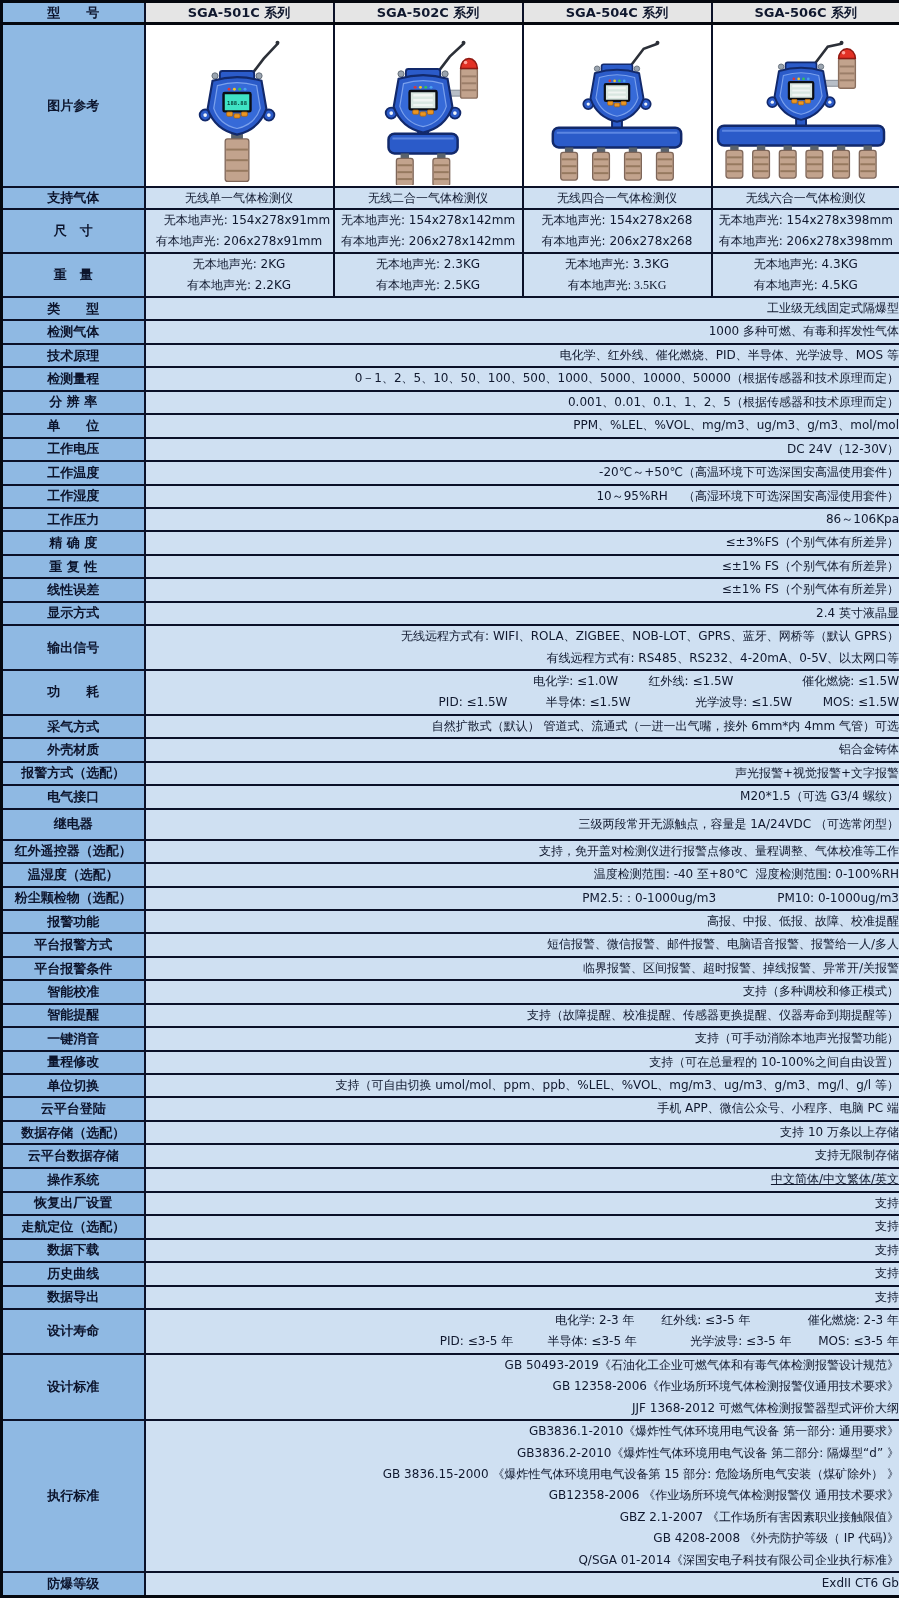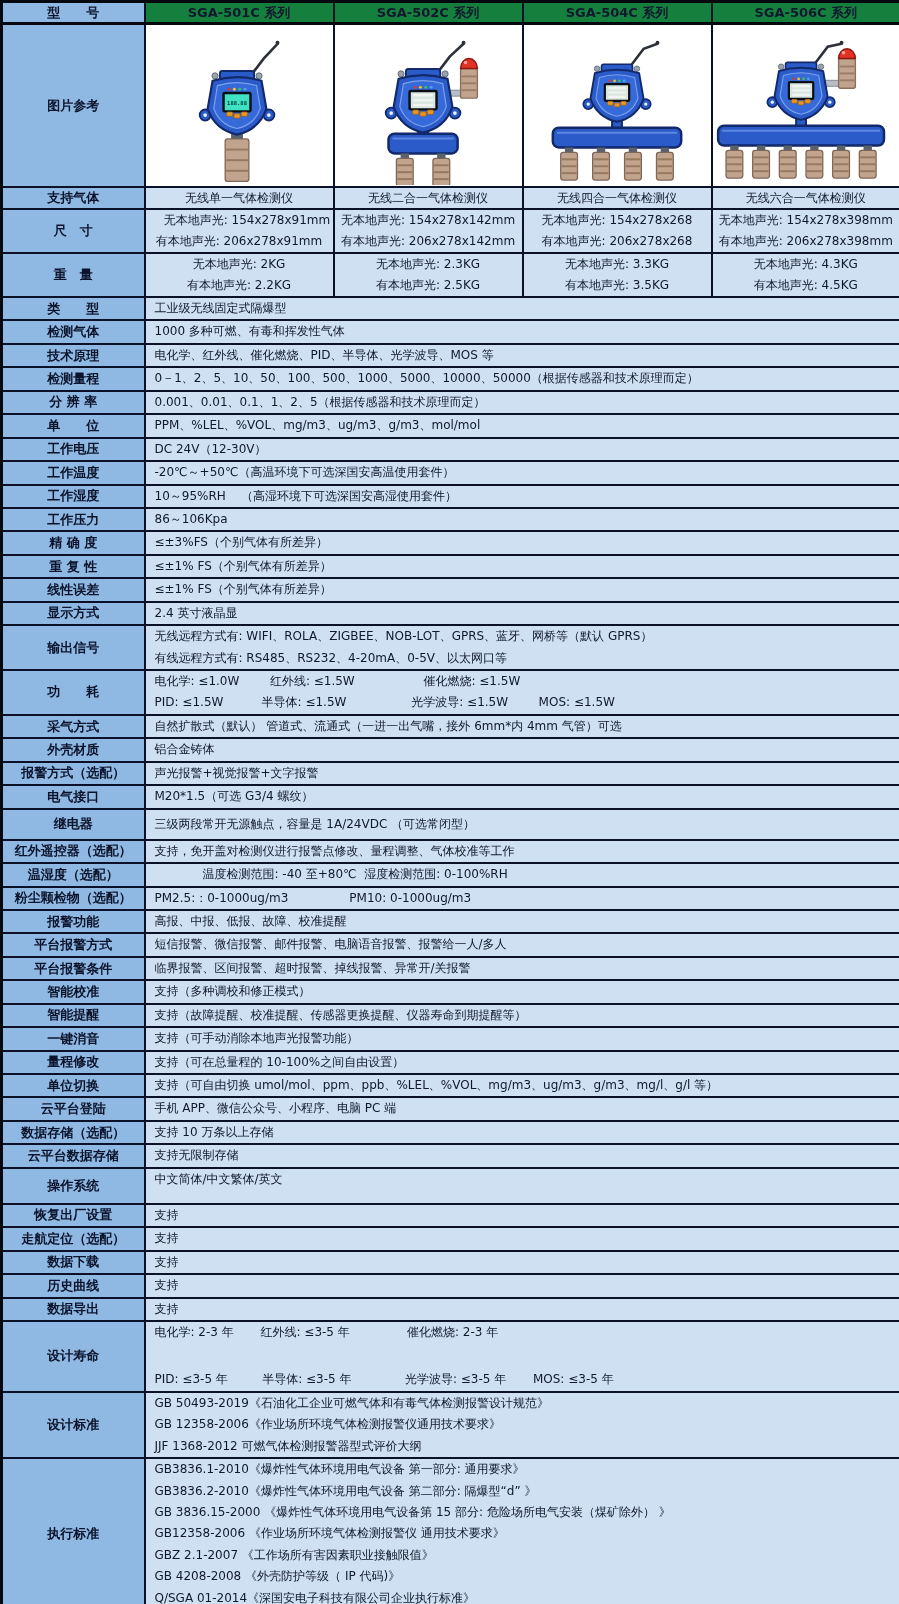--- a/index.html
+++ b/index.html
@@ -5,25 +5,25 @@
   html,body{margin:0;padding:0;background:#ffffff;}
   body{width:899px;font-family:"DejaVu Sans","Liberation Sans",sans-serif;}
   #sheet{width:899px;}
   table.spec{width:899px;border-collapse:collapse;table-layout:fixed;
     border:3px solid #05080f;color:#10182e;}
   td,th{border:2px solid #0b1128;padding:0;vertical-align:middle;overflow:hidden;}
   th.lbl,td.lbl{background:#8fb9e3;font-weight:bold;font-size:13px;text-align:center;
     color:#0c142c;white-space:pre;}
   td.val{background:#cfe0f2;font-size:12px;}
   td.valc{background:#cfe0f2;font-size:12px;text-align:center;}
-  th.model{background:#15803d;font-size:13px;font-weight:bold;text-align:center;
+  th.model{background:#e5e5e5;font-size:13px;font-weight:bold;text-align:center;
     height:19px;border-bottom:3px solid #05080f;}
   th.corner{border-bottom:3px solid #05080f;}
   td.img{background:#ffffff;height:161px;text-align:center;padding:0;}
-  .ln{white-space:pre;overflow:hidden;padding-left:9px;text-align:left;}
+  .ln{white-space:pre;overflow:hidden;padding-left:9px;text-align:right;}
   .lnc{white-space:pre;overflow:hidden;text-align:center;padding:0;}
   svg{display:block;margin:0 auto;}
 </style>
 </head>
 <body>
 
 <div id="sheet">
   <table class="spec">
     <colgroup>
       <col style="width:143px">
@@ -272,21 +272,21 @@
           <td class="valc">
             <div class="lnc" style="height: 21px; line-height: 21px;">无本地声光: 2KG</div>
             <div class="lnc" style="height: 21px; line-height: 21px;">有本地声光: 2.2KG</div>
           </td>
           <td class="valc">
             <div class="lnc" style="height: 21px; line-height: 21px;">无本地声光: 2.3KG</div>
             <div class="lnc" style="height: 21px; line-height: 21px;">有本地声光: 2.5KG</div>
           </td>
           <td class="valc">
             <div class="lnc" style="height: 21px; line-height: 21px;">无本地声光: 3.3KG</div>
-            <div class="lnc" style="height: 21px; line-height: 21px;">有本地声光: 3.5KG</div>
+            <div class="lnc" style="height: 21px; line-height: 21px; font-family: Liberation Serif, serif;">有本地声光: 3.5KG</div>
           </td>
           <td class="valc">
             <div class="lnc" style="height: 21px; line-height: 21px;">无本地声光: 4.3KG</div>
             <div class="lnc" style="height: 21px; line-height: 21px;">有本地声光: 4.5KG</div>
           </td>
         </tr>
         <tr>
           <td class="lbl">类　　型</td>
           <td class="val" colspan="4">
             <div class="ln" style="height: 21.45px; line-height: 21.45px;">工业级无线固定式隔爆型</div>
@@ -494,21 +494,21 @@
         </tr>
         <tr>
           <td class="lbl">云平台数据存储</td>
           <td class="val" colspan="4">
             <div class="ln" style="height: 21.45px; line-height: 21.45px;">支持无限制存储</div>
           </td>
         </tr>
         <tr>
           <td class="lbl">操作系统</td>
           <td class="val" colspan="4">
-            <div class="ln" style="height: 34px; line-height: 21.45px;">中文简体/中文繁体/英文</div>
+            <div class="ln" style="height: 22px; line-height: 21.45px; text-decoration: underline;">中文简体/中文繁体/英文</div>
           </td>
         </tr>
         <tr>
           <td class="lbl">恢复出厂设置</td>
           <td class="val" colspan="4">
             <div class="ln" style="height: 21.45px; line-height: 21.45px;">支持</div>
           </td>
         </tr>
         <tr>
           <td class="lbl">走航定位（选配）</td>
@@ -531,21 +531,21 @@
         <tr>
           <td class="lbl">数据导出</td>
           <td class="val" colspan="4">
             <div class="ln" style="height: 21.45px; line-height: 21.45px;">支持</div>
           </td>
         </tr>
         <tr>
           <td class="lbl">设计寿命</td>
           <td class="val" colspan="4">
             <div class="ln" style="height: 21.45px; line-height: 21.45px;">电化学: 2-3 年       红外线: ≤3-5 年               催化燃烧: 2-3 年</div>
-            <div class="ln" style="height: 21.45px; line-height: 21.45px; margin-top: 26px;">PID: ≤3-5 年         半导体: ≤3-5 年              光学波导: ≤3-5 年       MOS: ≤3-5 年</div>
+            <div class="ln" style="height: 21.45px; line-height: 21.45px;">PID: ≤3-5 年         半导体: ≤3-5 年              光学波导: ≤3-5 年       MOS: ≤3-5 年</div>
           </td>
         </tr>
         <tr>
           <td class="lbl">设计标准</td>
           <td class="val" colspan="4">
             <div class="ln" style="height: 21.45px; line-height: 21.45px;">GB 50493-2019《石油化工企业可燃气体和有毒气体检测报警设计规范》</div>
             <div class="ln" style="height: 21.45px; line-height: 21.45px;">GB 12358-2006《作业场所环境气体检测报警仪通用技术要求》</div>
             <div class="ln" style="height: 21.45px; line-height: 21.45px;">JJF 1368-2012 可燃气体检测报警器型式评价大纲</div>
           </td>
         </tr>

